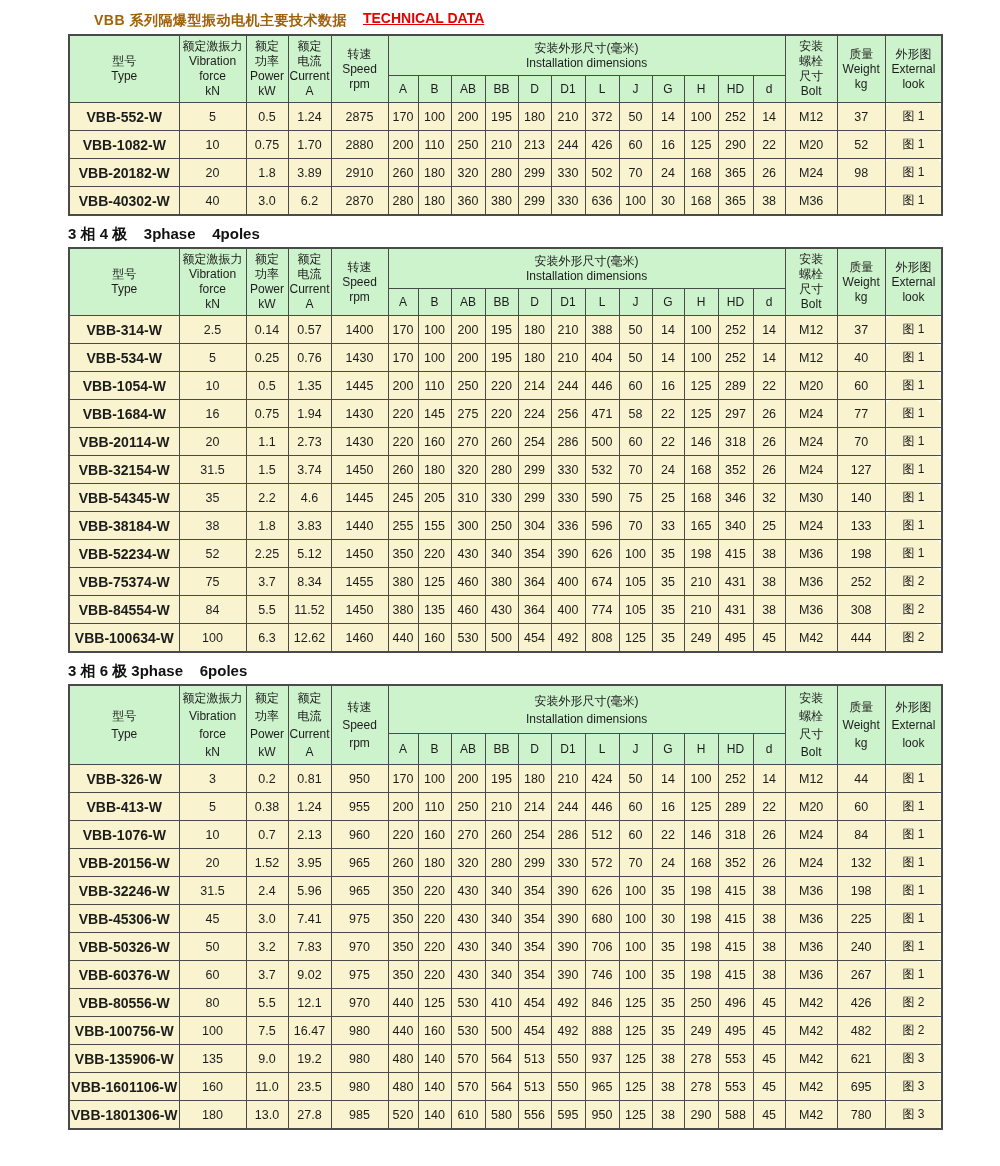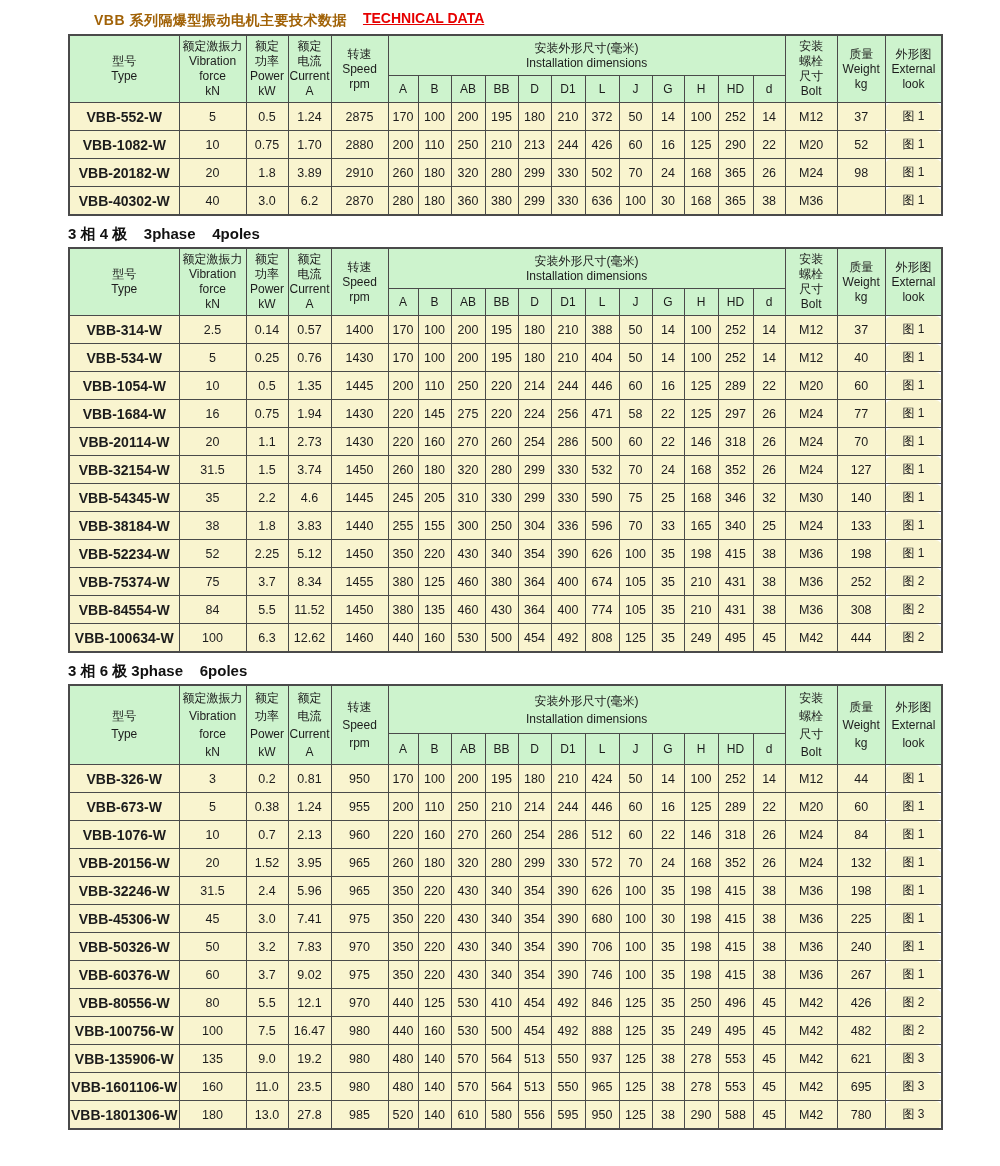--- a/index.html
+++ b/index.html
@@ -723,21 +723,21 @@
               <td>50</td>
               <td>14</td>
               <td>100</td>
               <td>252</td>
               <td>14</td>
               <td>M12</td>
               <td class="c-weight">44</td>
               <td class="c-look">图 1</td>
             </tr>
             <tr>
-              <td class="c-type">VBB-673-W</td>
+              <td class="c-type">VBB-413-W</td>
               <td>5</td>
               <td>0.38</td>
               <td>1.24</td>
               <td>955</td>
               <td>200</td>
               <td>110</td>
               <td>250</td>
               <td>210</td>
               <td>214</td>
               <td>244</td>

